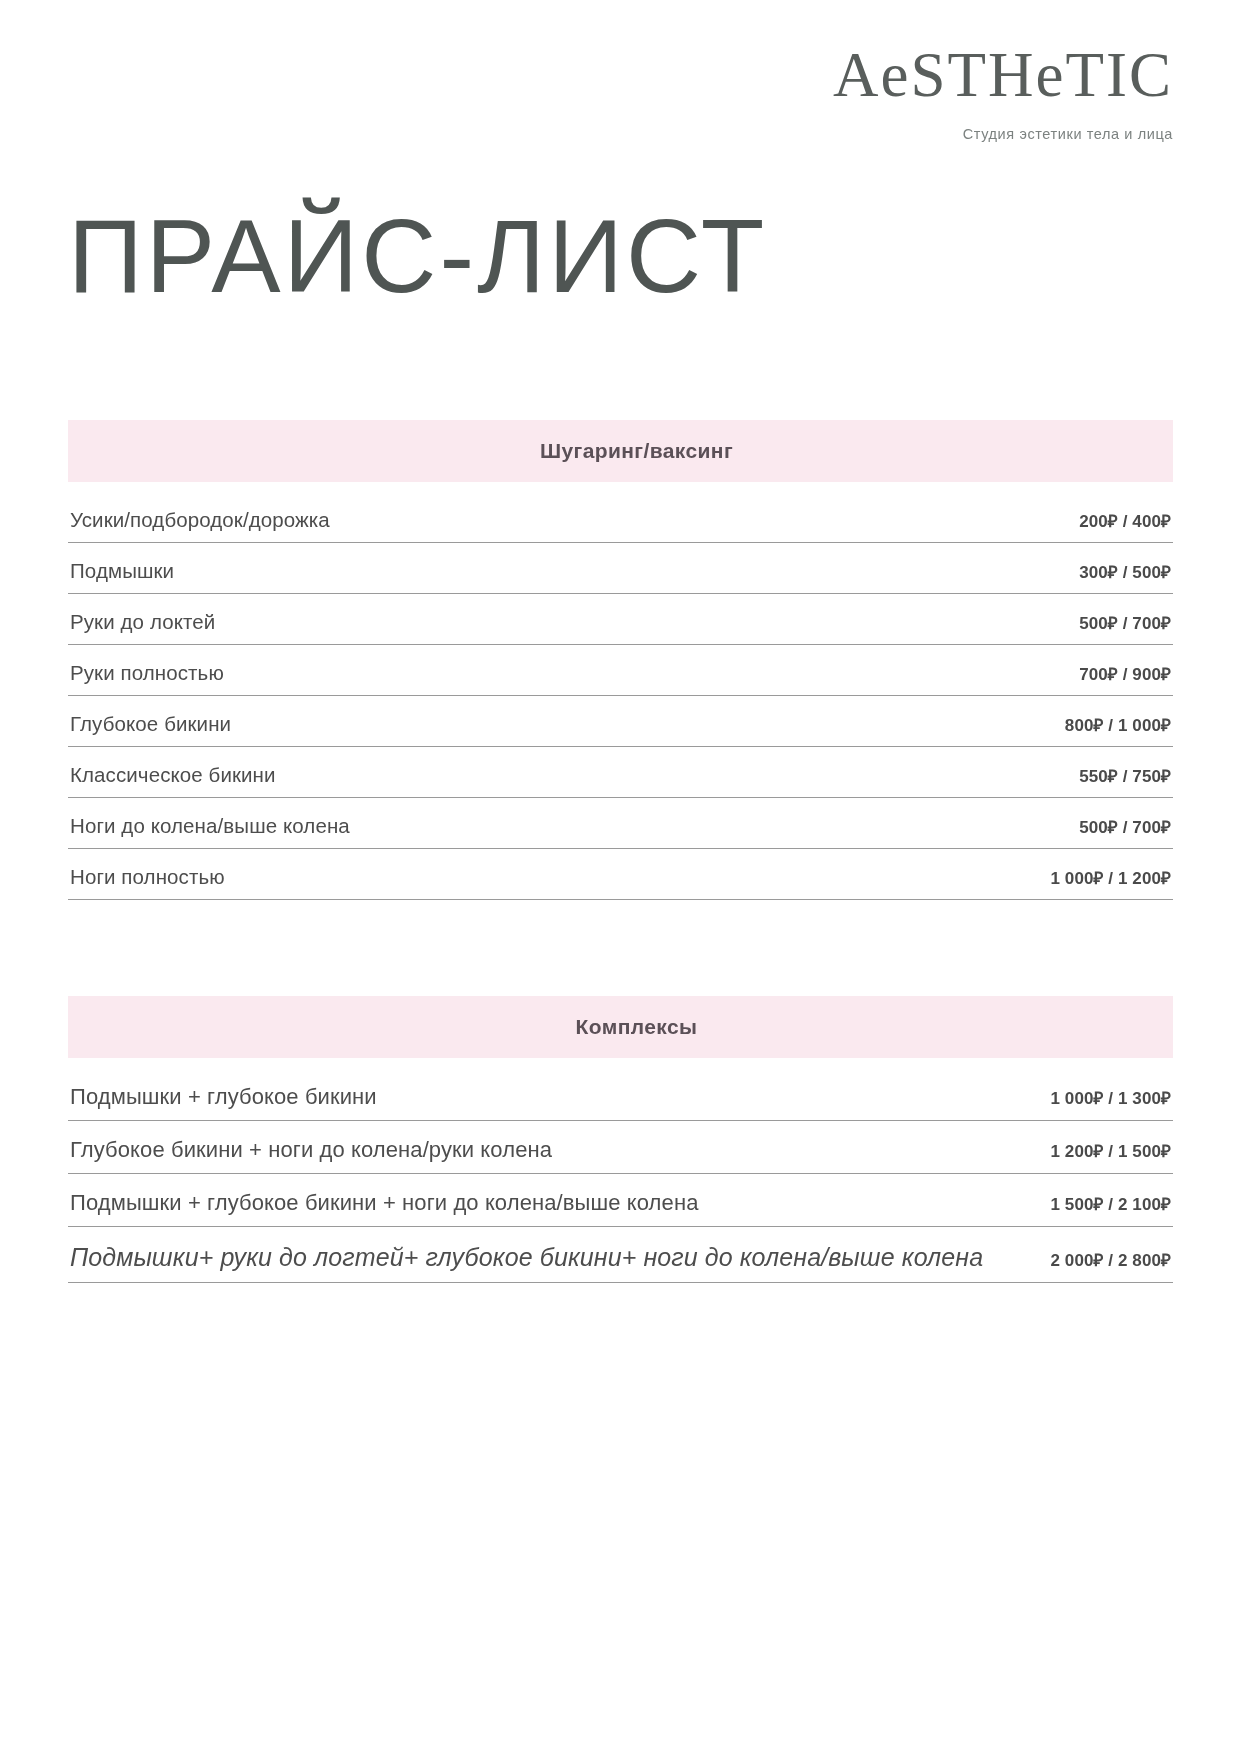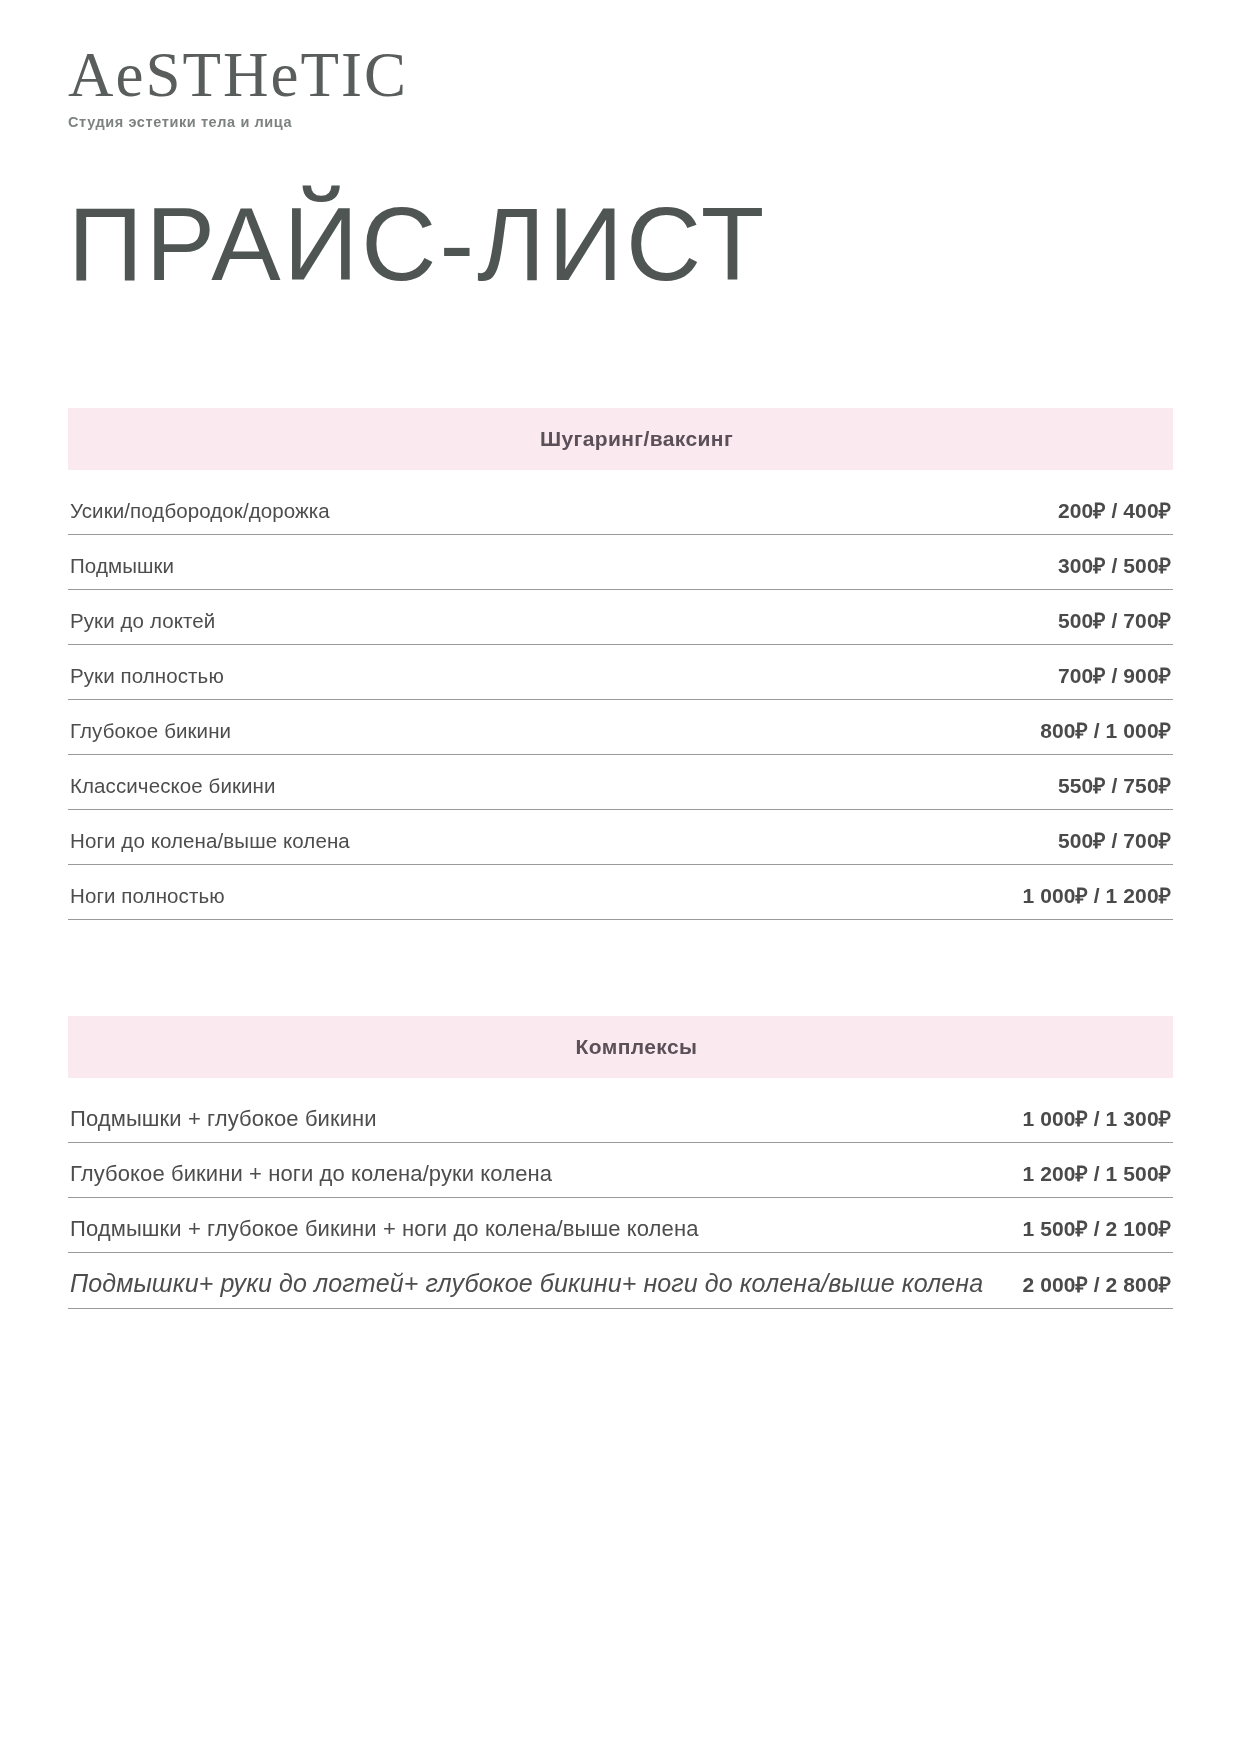--- a/index.html
+++ b/index.html
@@ -20,42 +20,42 @@
   .page {
     width: 1241px;
     height: 1754px;
     box-sizing: border-box;
     padding: 0 68px;
     position: relative;
   }
 
   
   .logo-block {
-    text-align: left;
+    text-align: right;
     padding-top: 46px;
   }
   .logo-word {
     font-family: "Liberation Serif", "DejaVu Serif", serif;
     font-size: 63px;
     line-height: 0.95;
     letter-spacing: 2px;
     color: #595e5c;
     font-weight: 400;
     display: inline-block;
   }
   .logo-word .lc {
     text-transform: lowercase;
     font-variant: normal;
   }
   .logo-tagline {
-    margin-top: 8px;
+    margin-top: 20px;
     font-size: 14.5px;
     letter-spacing: 0.6px;
     color: #7c8280;
-    font-weight: 700;
+    font-weight: 400;
   }
 
   
   .main-title {
     text-align: left;
     margin-top: 62px;
     font-size: 104px;
     line-height: 1;
     font-weight: 300;
     letter-spacing: 3px;
@@ -106,21 +106,21 @@
     gap: 39px;
   }
   .row-name {
     font-size: 20.5px;
     font-weight: 300;
     color: #4d4d4d;
     letter-spacing: 0.1px;
     white-space: nowrap;
   }
   .row-price {
-    font-size: 21px;
+    font-size: 17px;
     font-weight: 700;
     color: #4a4a4a;
     white-space: nowrap;
     letter-spacing: 0.1px;
     text-align: right;
   }
 
   
   .section-combos .row-name {
     font-size: 22px;

